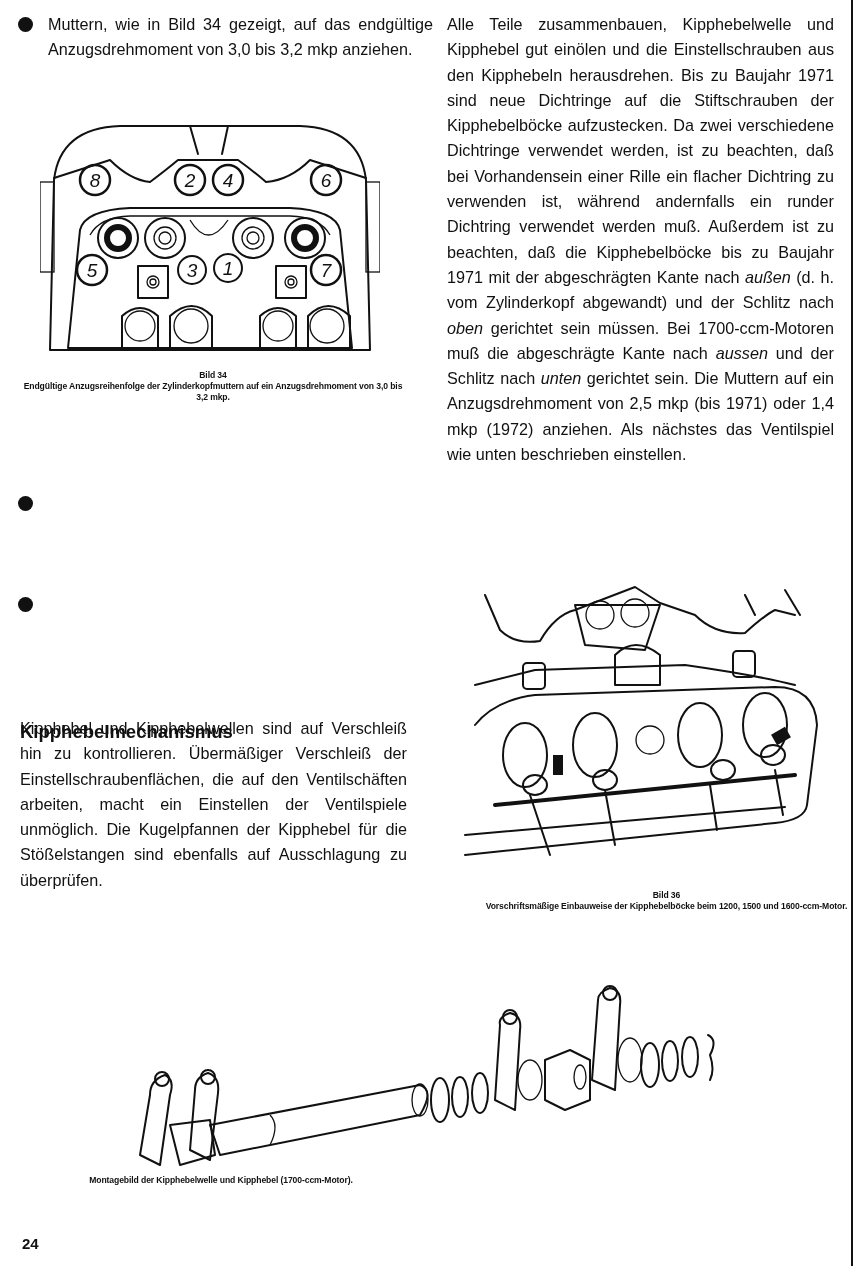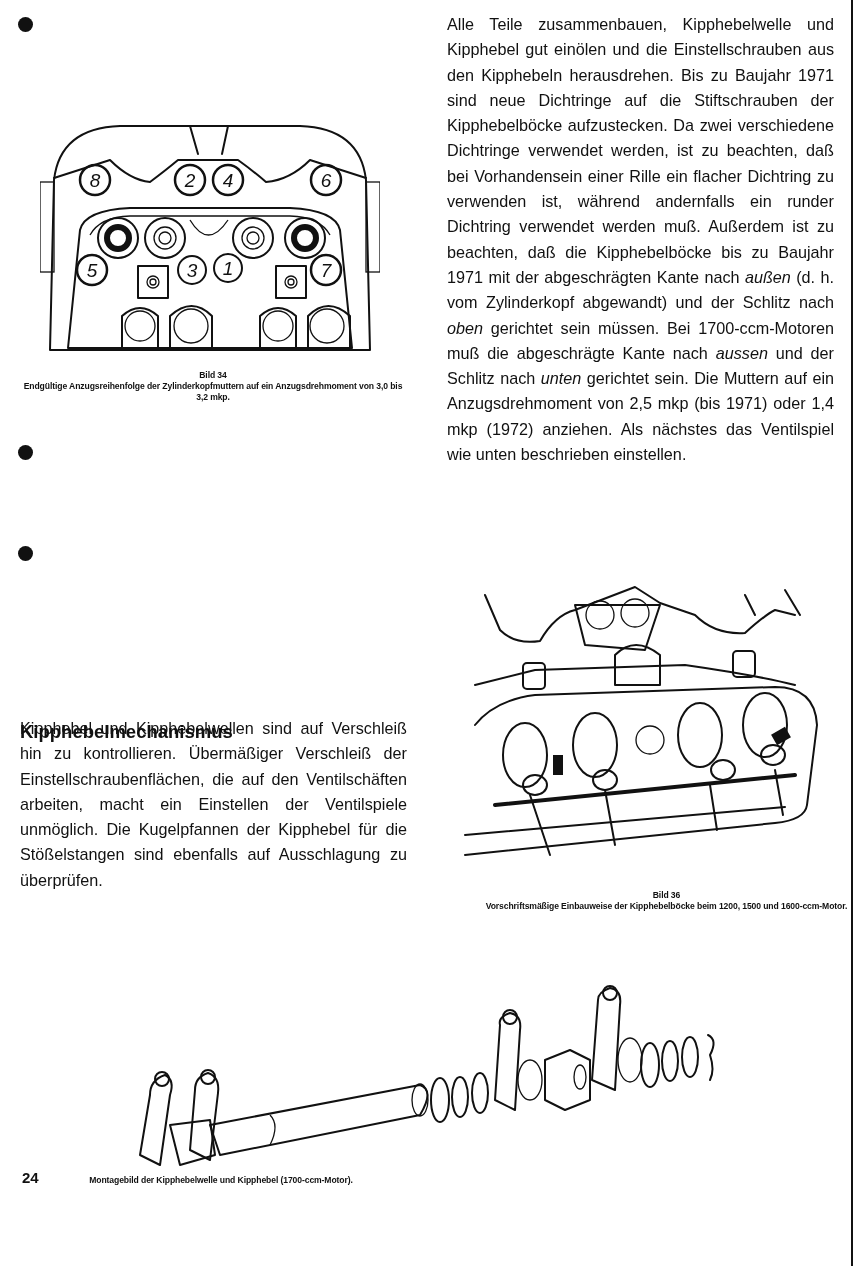--- a/index.html
+++ b/index.html
@@ -11,33 +11,34 @@
     .col { position: absolute; }
     .body-text { font-size: 16.2px; line-height: 25.3px; text-align: justify; }
     .bullet-item { position: relative; padding-left: 30px; }
     .bullet-dot {
       position: absolute; left: 0; top: 5px; width: 15px; height: 15px;
       border-radius: 50%; background: #111;
     }
     .caption { font-size: 8.6px; font-weight: bold; line-height: 11px; letter-spacing: -0.1px; text-align: center; }
     .caption .bild { display: block; }
     .heading { font-size: 18.5px; font-weight: bold; margin-top: 13px; }
-    .page-number { position: absolute; left: 22px; top: 1169px; font-size: 15px; font-weight: bold; }
+    .page-number { position: absolute; left: 22px; top: 1235px; font-size: 15px; font-weight: bold; }
     svg { position: absolute; }
     svg .ln { fill: none; stroke: #111; stroke-width: 2; stroke-linejoin: round; stroke-linecap: round; }
     svg .thin { fill: none; stroke: #111; stroke-width: 1.3; }
     svg .num { font-family: "Liberation Sans", sans-serif; font-style: italic; font-size: 19px; fill: #111; text-anchor: middle; dominant-baseline: central; }
   </style>
 </head>
 <body>
 
 <div class="page-edge"></div>
 
 <div class="col body-text bullet-item" style="left:18px; top:12px; width:385px;">
   <span class="bullet-dot"></span>
+  <span>Muttern, wie in Bild 34 gezeigt, auf das endgültige Anzugsdrehmoment von 3,0 bis 3,2 mkp anziehen.</span>
 </div>
 
 <svg style="left:40px; top:120px;" width="340" height="240" viewBox="0 0 340 240">
   <path class="ln" d="M14,60 Q20,8 80,6 L260,6 Q320,8 326,60 L330,230 L10,230 Z"></path>
   <path class="ln" d="M150,6 L158,34 M188,6 L182,34"></path>
   <path class="ln" d="M14,58 L70,40 Q90,60 110,62 Q126,50 138,40 L198,40 Q212,50 226,62 Q250,60 270,40 L326,58"></path>
   <rect class="thin" x="0" y="62" width="14" height="90"></rect>
   <rect class="thin" x="326" y="62" width="14" height="90"></rect>
   <path class="ln" d="M40,110 Q45,90 90,88 L250,88 Q295,90 300,110 L312,228 L28,228 Z"></path>
   <path class="thin" d="M50,115 Q60,97 90,96 L250,96 Q280,97 290,115"></path>

